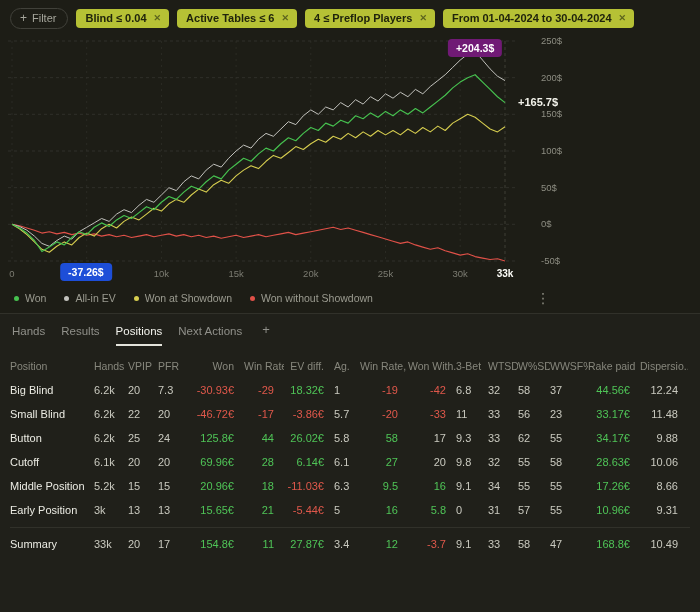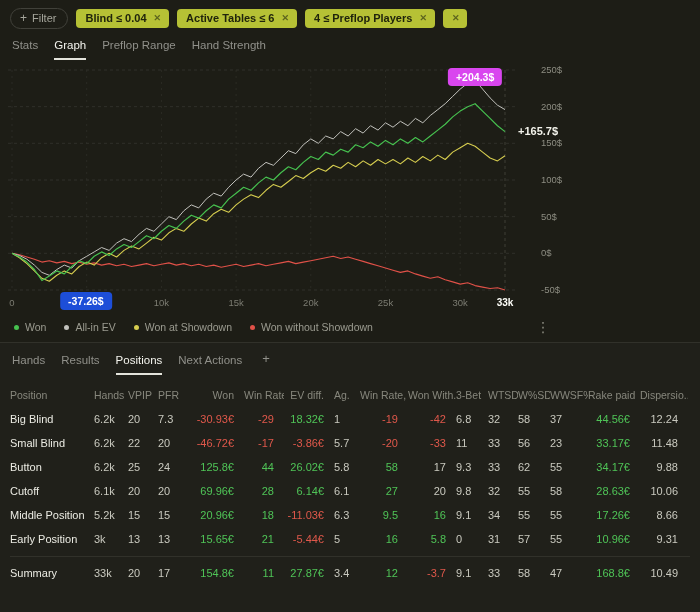--- a/index.html
+++ b/index.html
@@ -40,21 +40,21 @@
   .grid-v { stroke:#2b2b24; stroke-width:1; stroke-dasharray:2 4; }
   .grid-end { stroke:#3e3e35; stroke-width:1; stroke-dasharray:3 3; }
   .ytick { fill:#8d8d82; font-size:9.5px; font-family:"Liberation Sans", sans-serif; }
   .xtick { fill:#7c7c72; font-size:9.5px; text-anchor:middle; font-family:"Liberation Sans", sans-serif; }
   .xtick-end { fill:#fdfdf8; font-size:10px; font-weight:bold; text-anchor:middle; font-family:"Liberation Sans", sans-serif; }
   .badge {
     position:absolute; transform:translateX(-50%);
     font-size:10.5px; font-weight:700; color:#ffffff;
     padding:3px 8px; border-radius:4px; white-space:nowrap;
   }
-  .badge.green { background:#d946ef; }
+  .badge.green { background:#701a75; }
   .badge.red { background:#1d4ed8;margin-left:44px; }
   .endlabel { position:absolute; font-size:11px; font-weight:700; color:#f2f2ea; white-space:nowrap;text-align:right; }
 
   
   .legend { position:relative; display:flex; align-items:center; gap:18px; padding:7px 14px 9px 14px; }
   .lg-item { display:inline-flex; align-items:center; gap:6px; font-size:10.5px; color:#9b9b90; cursor:pointer; }
   .dot { width:5px; height:5px; border-radius:50%; display:inline-block; }
   .kebab { position:absolute; left:536px; top:5px; color:#8d8d82; font-size:14px; cursor:pointer; }
 
   .divider { border-top:1px solid #31312a; }
@@ -92,31 +92,26 @@
         </div>
         <div class="pill">
           <span>Active Tables ≤ 6</span>
           <span class="x">✕</span>
         </div>
         <div class="pill">
           <span>4 ≤ Preflop Players</span>
           <span class="x">✕</span>
         </div>
         <div class="pill">
+          <span>From 01-04-2024 to 30-04-2024</span>
           <span class="x">✕</span>
         </div>
       </div>
   </div>
 
-  <div class="tabs" id="main-tabs">
-      <span class="tab">Stats</span>
-      <span class="tab active">Graph</span>
-      <span class="tab">Preflop Range</span>
-      <span class="tab">Hand Strength</span>
-    </div>
 
   <div class="graph-area" id="graph-area">
     <svg id="chart-svg" width="700" height="254">
         <line x1="12" y1="10" x2="12" y2="230" class="grid-v"></line>
         <text x="12" y="246" class="xtick">0</text>
         <line x1="86.6969696969697" y1="10" x2="86.6969696969697" y2="230" class="grid-v"></line>
         <text x="86.6969696969697" y="246" class="xtick">5k</text>
         <line x1="161.3939393939394" y1="10" x2="161.3939393939394" y2="230" class="grid-v"></line>
         <text x="161.3939393939394" y="246" class="xtick">10k</text>
         <line x1="236.0909090909091" y1="10" x2="236.0909090909091" y2="230" class="grid-v"></line>

